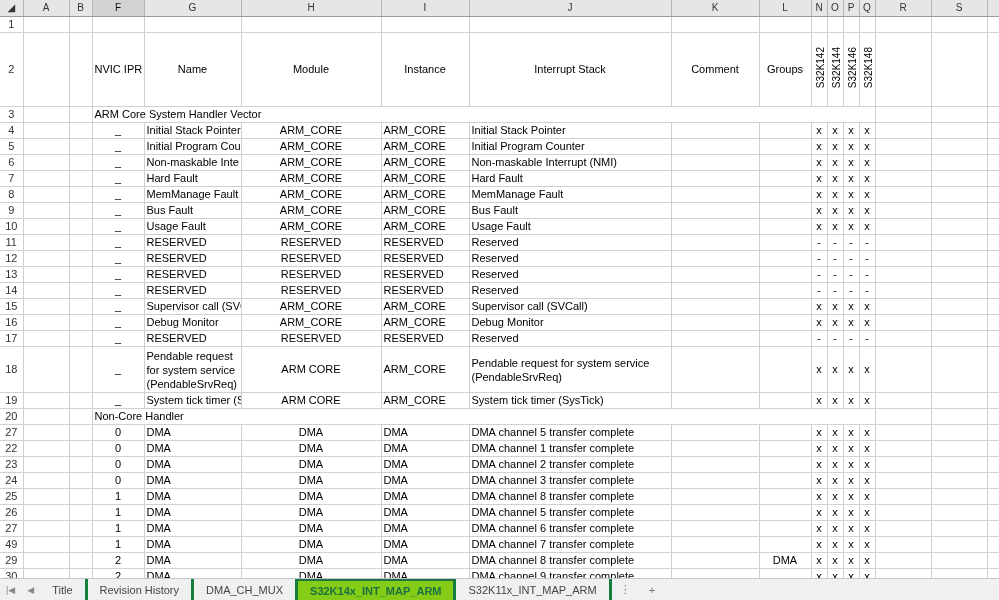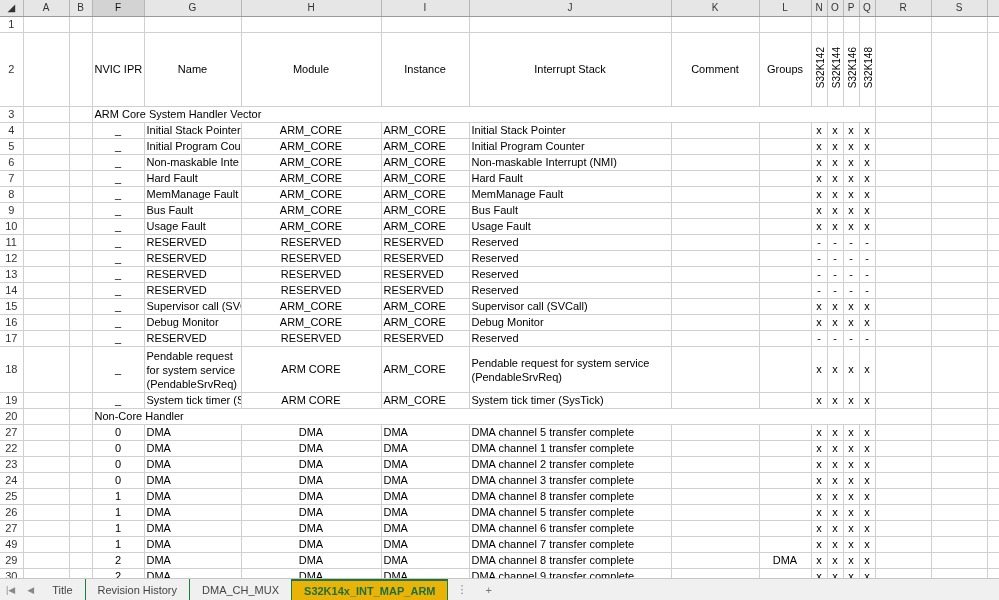--- a/index.html
+++ b/index.html
@@ -139,28 +139,28 @@
     gap: 8px;
     color: #888;
     font-size: 9px;
   }
   .navbtn { cursor: default; padding: 0 2px; }
   .tabs { display: flex; align-items: stretch; }
   .tab {
     padding: 0 12px;
     display: flex;
     align-items: center;
-    border-right: 1px solid #15803d;
+    border-right: 3px solid #15803d;
     color: #444;
     background: #f0f0f0;
     height: 100%;
     box-sizing: border-box;
   }
   .tab.active {
-    background: #eab308;
+    background: #84cc16;
     color: #1b7040;
     font-weight: bold;
     border-top: 2px solid #217346;
   }
   .tabextra {
     display: flex;
     align-items: center;
     padding: 0 8px;
     color: #777;
     letter-spacing: 2px;
@@ -778,19 +778,20 @@
   <div class="tabbar">
     <div class="navbtns">
       <span class="navbtn">|◀</span>
       <span class="navbtn">◀</span>
     </div>
     <div class="tabs" id="tabs-container">
         <div class="tab">Title</div>
         <div class="tab">Revision History</div>
         <div class="tab">DMA_CH_MUX</div>
         <div class="tab active">S32K14x_INT_MAP_ARM</div>
+        <div class="tab">S32K11x_INT_MAP_ARM</div>
       </div>
     <div class="tabextra">⋮</div>
     <div class="tabextra">+</div>
     <div class="tabspacer"></div>
   </div>
 
 </div>
 
 </body></html>

